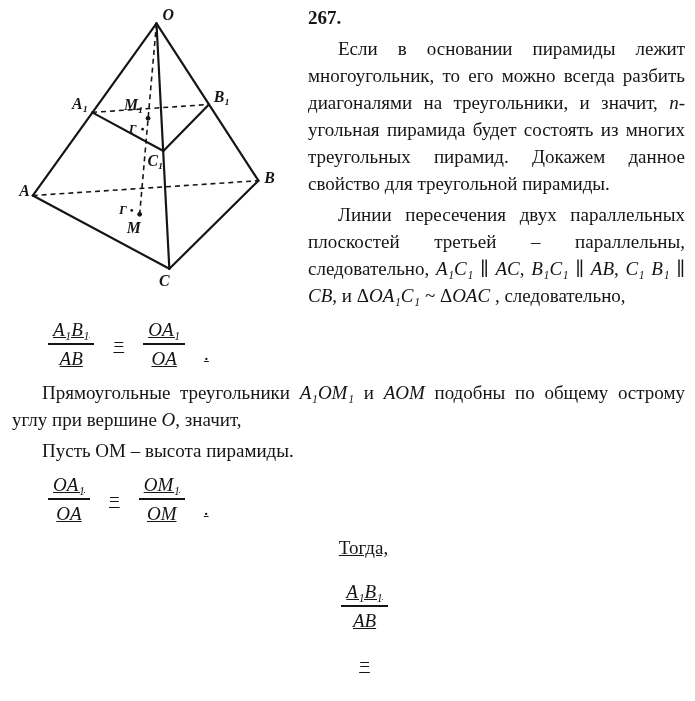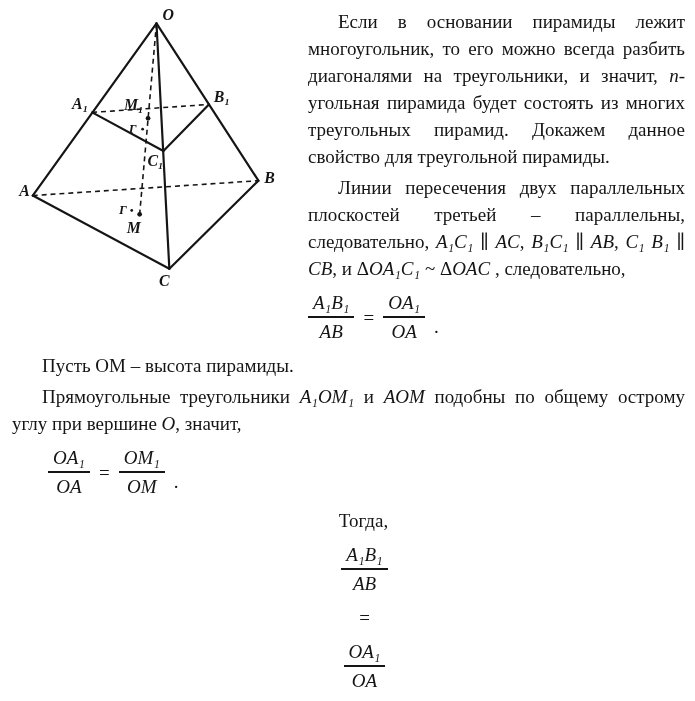--- a/index.html
+++ b/index.html
@@ -8,22 +8,23 @@
     font-family:"Liberation Serif","DejaVu Serif",serif;
     font-size:19px;line-height:27px;overflow:hidden;
   }
   .page{padding:4px 6px 0 8px;}
   .fig{float:left;width:292px;height:292px;margin:0 8px 2px 0;}
   .fig svg{display:block;}
   p{margin:4px;text-indent:30px;text-align:justify;}
   .heading{font-weight:bold;}
   .i{font-style:italic;}
   .formula{
-    margin:9px 0 9px 40px;display:flex;align-items:center;gap:9px;
+    margin:9px 0 9px 40px;display:flex;align-items:center;gap:19px;
     font-style:normal;
+    text-decoration:underline;
   }
   .formula .lead{margin-right:2px;}
   .frac{display:inline-block;text-align:center;font-style:italic;font-size:19px;line-height:23px;vertical-align:middle;}
   .frac .num{display:block;padding:0 5px 2px;border-bottom:2px solid #151515;}
   .frac .den{display:block;padding:2px 5px 0;}
   .tail{align-self:flex-end;padding-bottom:3px;}
   .vlabel{font-style:italic;font-weight:bold;font-size:16px;fill:#151515;}
   .glabel{font-style:italic;font-weight:bold;font-size:13px;fill:#151515;}
 </style>
 </head>
@@ -62,39 +63,40 @@
         <text class="vlabel" x="259" y="179" text-anchor="start">B</text>
         <text class="vlabel" x="158" y="283" text-anchor="middle">C</text>
         <text class="vlabel" x="137" y="106" text-anchor="end">M₁</text>
         <text class="vlabel" x="127" y="230" text-anchor="middle">M</text>
         <text class="glabel" x="126" y="129" text-anchor="middle">Γ</text>
         <text class="glabel" x="116" y="211" text-anchor="middle">Γ</text>
       </g>
     </svg>
   </div>
 
+  <div class="heading">267.</div>
 
   <p><span>Если в основании пирамиды лежит многоугольник, то его можно всегда разбить диагоналями на треугольники, и значит, </span><span class="i">n</span><span>-угольная пирамида будет состоять из многих треугольных пирамид. Докажем данное свойство для треугольной пирамиды.</span></p>
   <p><span>Линии пересечения двух параллельных плоскостей третьей – параллельны, следовательно, </span><span class="i">A₁C₁</span><span> ∥ </span><span class="i">AC</span><span>, </span><span class="i">B₁C₁</span><span> ∥ </span><span class="i">AB</span><span>, </span><span class="i">C₁ B₁</span><span> ∥ </span><span class="i">CB</span><span>, и Δ</span><span class="i">OA₁C₁</span><span> ~ Δ</span><span class="i">OAC</span><span> , следовательно,</span></p>
 
   <div class="formula">
     <span class="frac">
       <span class="num">A₁B₁</span>
       <span class="den">AB</span>
     </span>
     <span class="op">=</span>
     <span class="frac">
       <span class="num">OA₁</span>
       <span class="den">OA</span>
     </span>
     <span class="tail">.</span>
   </div>
 
+  <p><span>Прямоугольные треугольники  </span><span class="i">A₁OM₁</span><span>  и  </span><span class="i">AOM</span><span> подобны по общему острому углу при вершине </span><span class="i">O</span><span>, значит,</span></p>
   <p><span>Пусть ОМ – высота пирамиды.</span></p>
-  <p><span>Прямоугольные треугольники  </span><span class="i">A₁OM₁</span><span>  и  </span><span class="i">AOM</span><span> подобны по общему острому углу при вершине </span><span class="i">O</span><span>, значит,</span></p>
 
   <div class="formula">
     <span class="frac">
       <span class="num">OA₁</span>
       <span class="den">OA</span>
     </span>
     <span class="op">=</span>
     <span class="frac">
       <span class="num">OM₁</span>
       <span class="den">OM</span>

